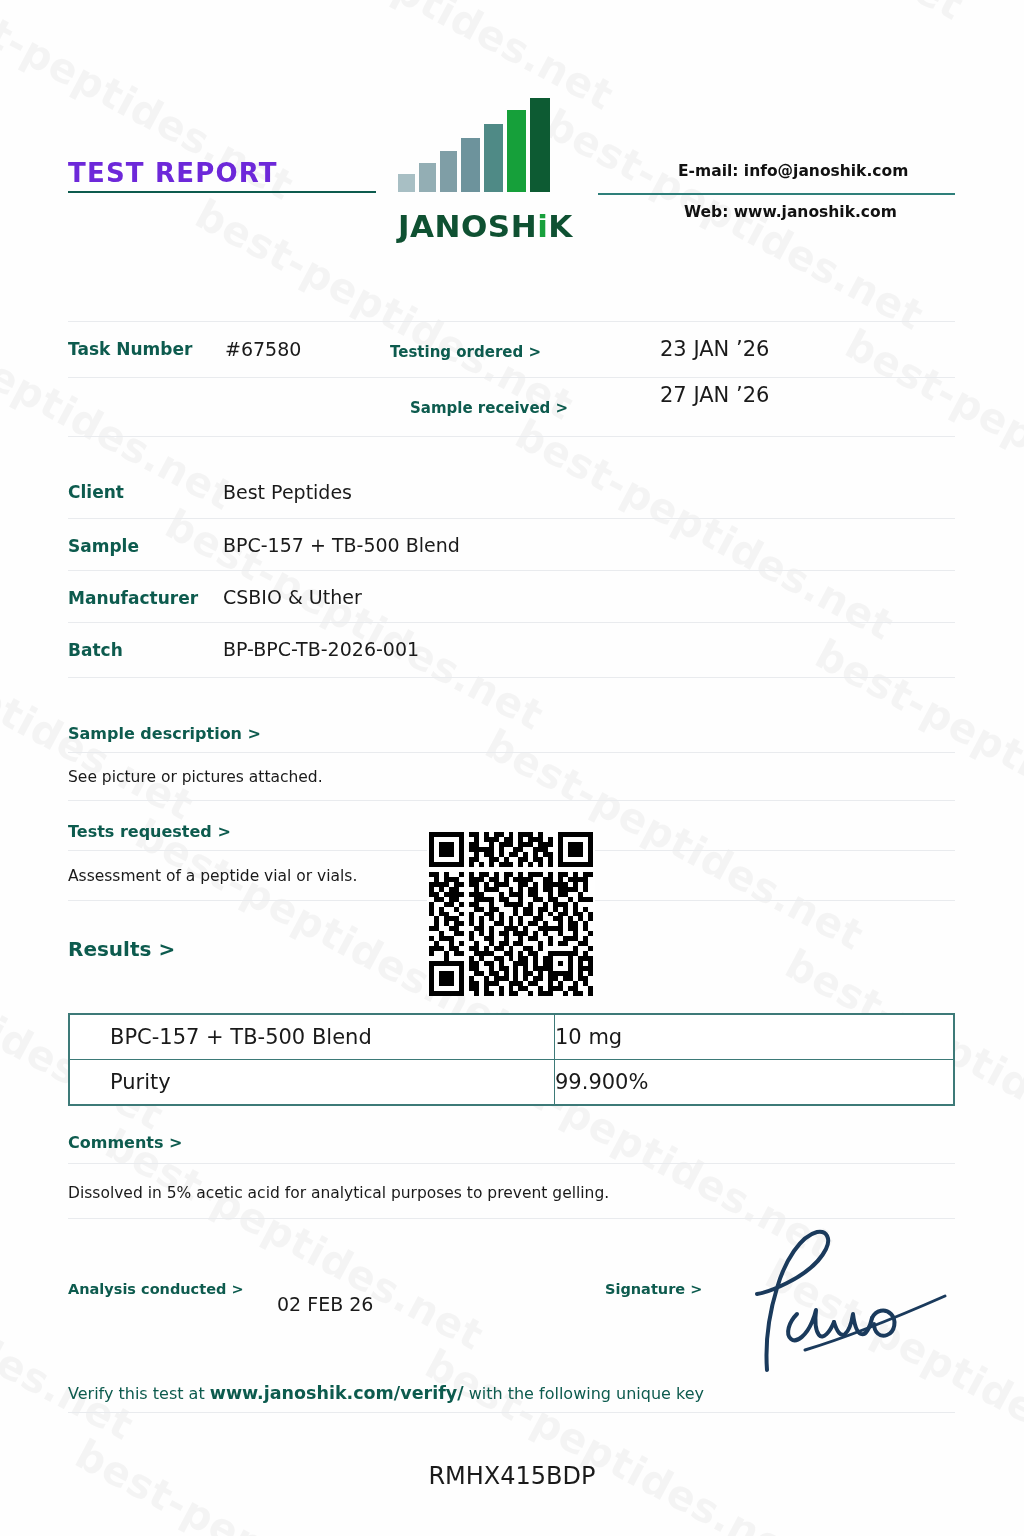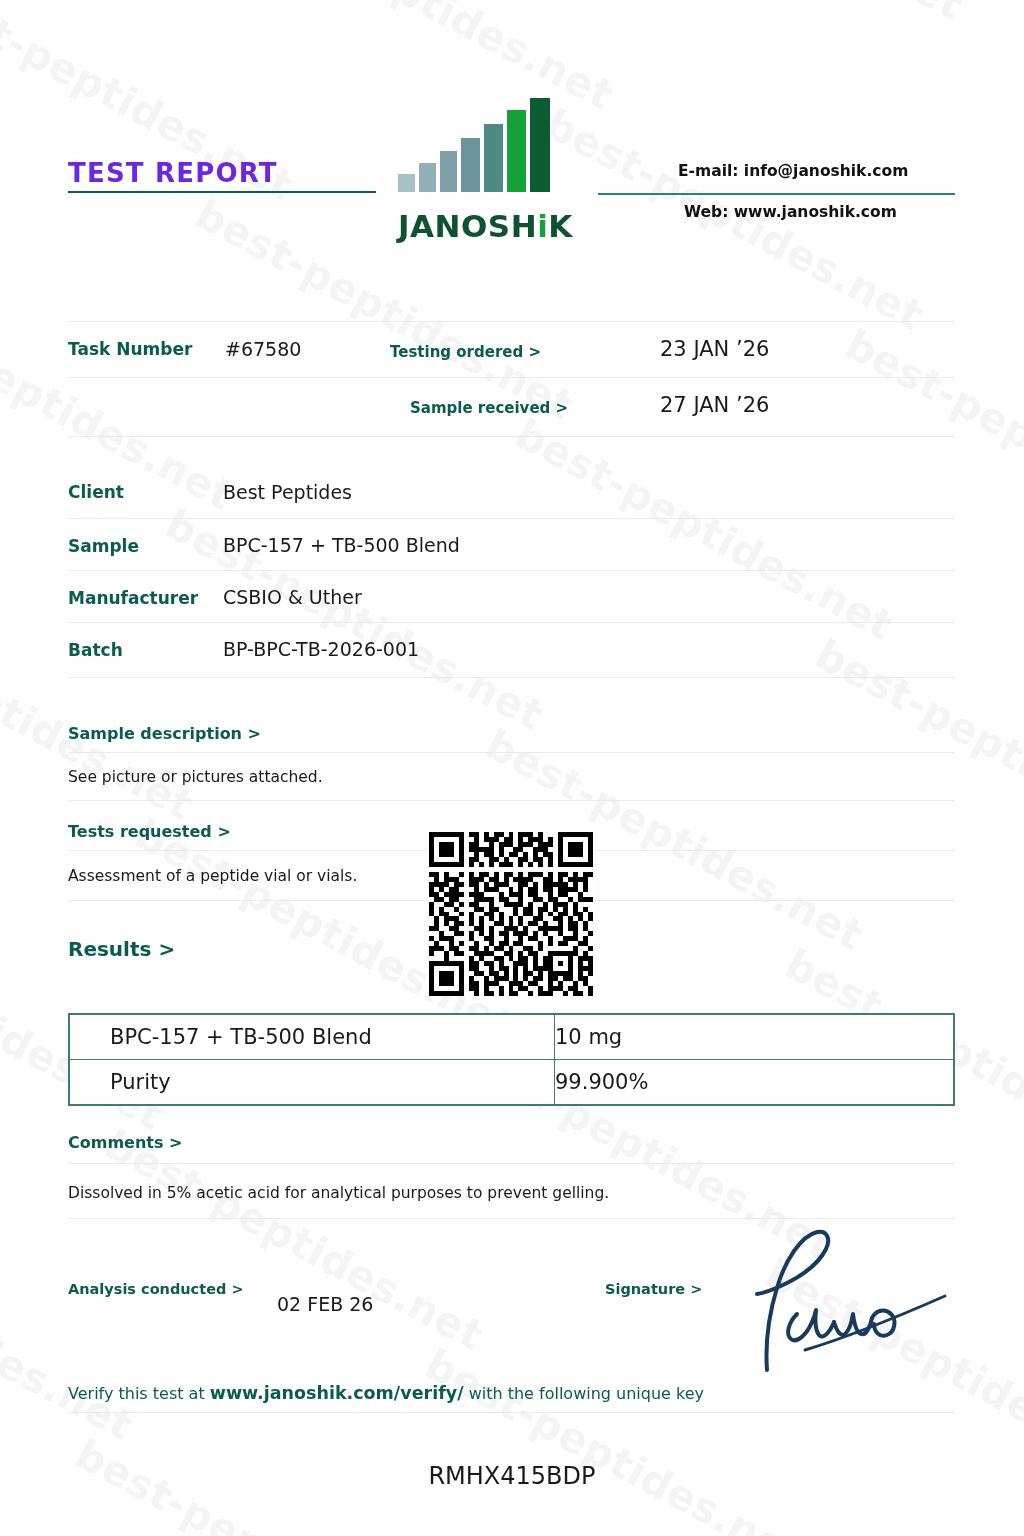--- a/index.html
+++ b/index.html
@@ -286,21 +286,21 @@
 
     <div class="lbl" style="left:68px; top:339px;">Task Number</div>
     <div class="val" style="left:225px; top:338px;">#67580</div>
 
     <div class="lbl-right" style="left:390px; top:343px; width:250px;">Testing ordered &gt;</div>
     <div class="val-date" style="left:660px; top:337px;">23 JAN ’26</div>
 
     <div class="hr" style="left:68px; top:377px; width:887px;"></div>
 
     <div class="lbl-right" style="left:410px; top:399px; width:250px;">Sample received &gt;</div>
-    <div class="val-date" style="left:660px; top:393px;text-align:right;">27 JAN ’26</div>
+    <div class="val-date" style="left:660px; top:383px;text-align:right;">27 JAN ’26</div>
 
     <div class="hr" style="left:68px; top:436px; width:887px;"></div>
 
     <div class="lbl" style="left:68px; top:482px;">Client</div>
     <div class="val" style="left:223px; top:481px;">Best Peptides</div>
     <div class="hr" style="left:68px; top:518px; width:887px;"></div>
 
     <div class="lbl" style="left:68px; top:536px;">Sample</div>
     <div class="val" style="left:223px; top:534px;">BPC-157 + TB-500 Blend</div>
     <div class="hr" style="left:68px; top:570px; width:887px;"></div>

